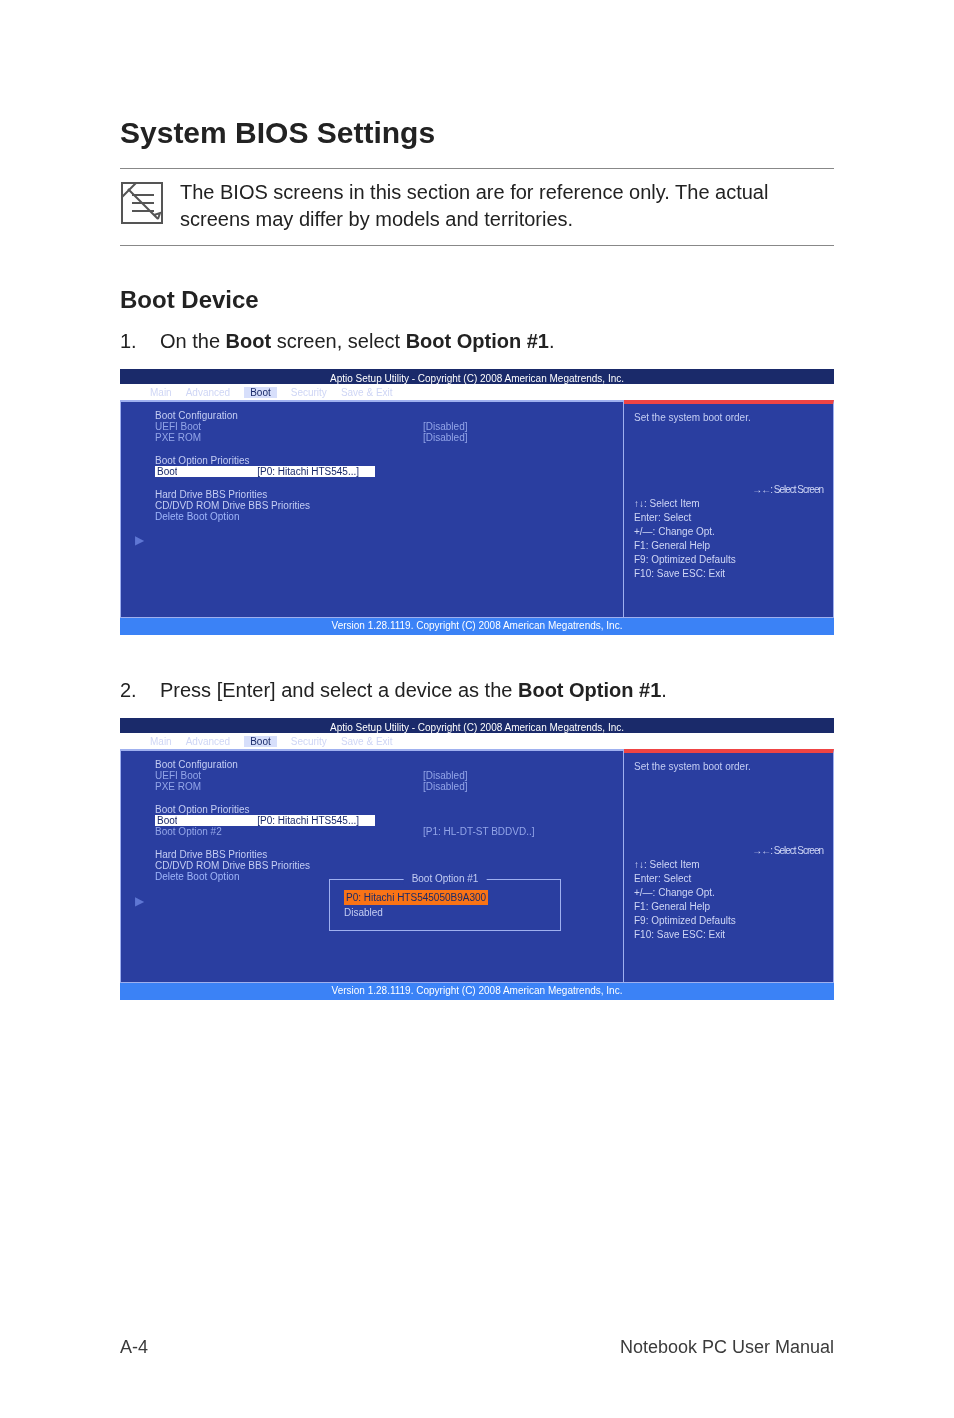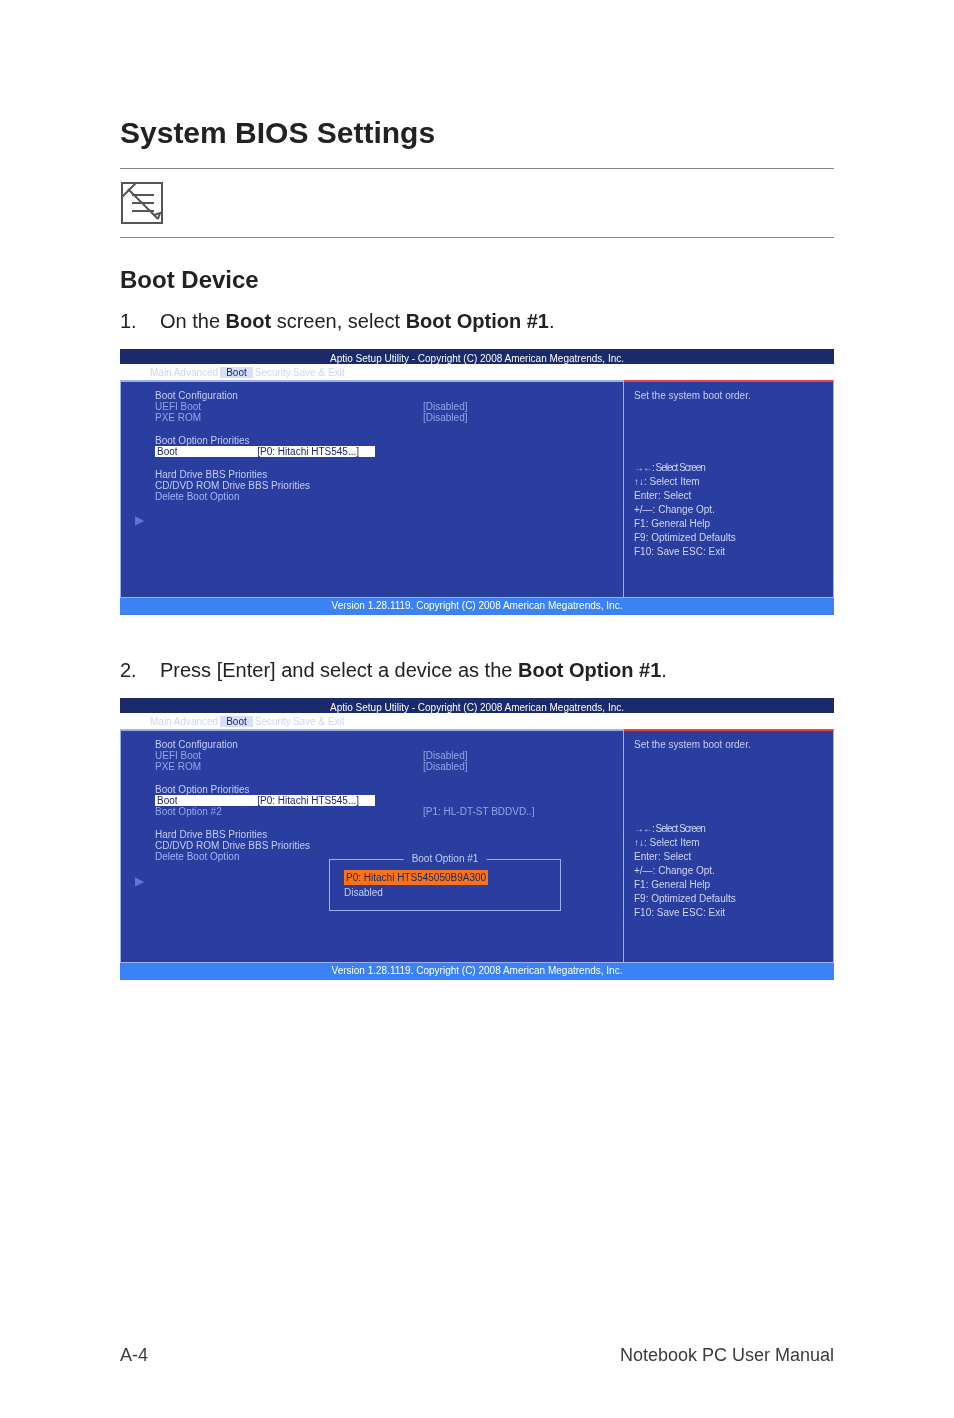--- a/index.html
+++ b/index.html
@@ -35,21 +35,21 @@
   }
   .note-text {
     font-family: "Segoe UI", "Myriad Pro", Arial, sans-serif;
     font-size: 20px;
     line-height: 1.35;
     color: #222;
   }
   h2.subtitle {
     font-size: 24px;
     font-weight: 700;
-    margin-top: 28px;
+    margin-top: 40px;
     margin-bottom: 14px;
   }
   .step {
     display: flex;
     font-size: 20px;
     line-height: 1.35;
     margin-bottom: 14px;
   }
   .step .num {
     width: 40px;
@@ -68,21 +68,21 @@
   }
   .bios-header {
     background: #1a2a6a;
     color: #fff;
     text-align: center;
     padding: 4px 0 0 0;
     font-size: 10px;
   }
   .bios-tabs {
     display: flex;
-    gap: 2px;
+    gap: 14px;
     padding: 3px 30px 2px 30px;
     color: #cfd6f5;
     font-size: 10px;
   }
   .bios-tabs .tab { }
   .bios-tabs .tab.active {
     background: #d7dffb;
     color: #1a2a6a;
     padding: 0 6px;
   }
@@ -97,21 +97,21 @@
     border-top: 2px solid #9fb0ef;
     border-right: 1px solid #9fb0ef;
     border-left: 1px solid #9fb0ef;
     border-bottom: 1px solid #9fb0ef;
     padding: 8px 10px 8px 34px;
     color: #93a5e8;
     position: relative;
   }
   .bios-right {
     width: 210px;
-    border-top: 2px solid #ef4444;
+    border-top: 4px solid #ef4444;
     border-right: 1px solid #9fb0ef;
     border-bottom: 1px solid #9fb0ef;
     padding: 8px 10px;
     color: #cfd6f5;
   }
   .bios-left .heading { color: #c4cdf3; }
   .bios-left .row { display: flex; gap: 48px; }
   .bios-left .row .k { width: 220px; }
   .bios-left .row .v { }
   .bios-left .sel {
@@ -123,21 +123,21 @@
   .bios-left .blank { height: 12px; }
   .bios-left .caret {
     position: absolute;
     left: 14px;
     color: #5f77d4;
     font-size: 12px;
     line-height: 1;
   }
   .bios-right .desc { color: #c4cdf3; margin-bottom: 60px; }
   .bios-right .help-line { color: #cfd6f5; line-height: 1.4; }
-  .bios-right .arrows { letter-spacing: -1px; }
+  .bios-right .arrows { letter-spacing: -1px; text-align: right; }
   .bios-footer {
     background: #3b82f6;
     text-align: center;
     color: #fff;
     padding: 2px 0 4px 0;
     font-size: 10px;
   }
   .bios-body2 { height: 234px; }
   .bios-body2 .bios-right .desc { margin-bottom: 72px; }
 
@@ -169,21 +169,21 @@
   .popup-body .item.sel {
     background: #f97316;
     color: #1a2a6a;
   }
 
   .gap { height: 42px; }
 
   
   .page-footer {
     position: absolute;
-    bottom: 52px;
+    bottom: 60px;
     left: 120px;
     right: 120px;
     display: flex;
     justify-content: space-between;
     font-size: 18px;
     color: #3b3b3b;
     border-top: 0;
   }
 </style>
 </head>
@@ -196,20 +196,21 @@
     <div class="note-icon">
       <svg viewBox="0 0 44 44">
         <rect x="2" y="2" width="40" height="40" fill="#fff" stroke="#555" stroke-width="2"></rect>
         <polygon points="2,2 16,2 2,16" fill="#fff" stroke="#555" stroke-width="2"></polygon>
         <line x1="12" y1="14" x2="34" y2="14" stroke="#555" stroke-width="2"></line>
         <line x1="12" y1="22" x2="34" y2="22" stroke="#555" stroke-width="2"></line>
         <line x1="12" y1="30" x2="34" y2="30" stroke="#555" stroke-width="2"></line>
         <path d="M8 8 L38 38 M34 34 l6 -2 -2 6" stroke="#555" stroke-width="2" fill="none"></path>
       </svg>
     </div>
+    <div class="note-text">The BIOS screens in this section are for reference only. The actual screens may differ by models and territories.</div>
   </div>
 
   <h2 class="subtitle">Boot Device</h2>
 
   <div class="step">
     <div class="num">1.</div>
     <div class="txt">
       <span>On the </span><b>Boot</b><span> screen, select </span><b>Boot Option #1</b><span>.</span>
     </div>
   </div>

